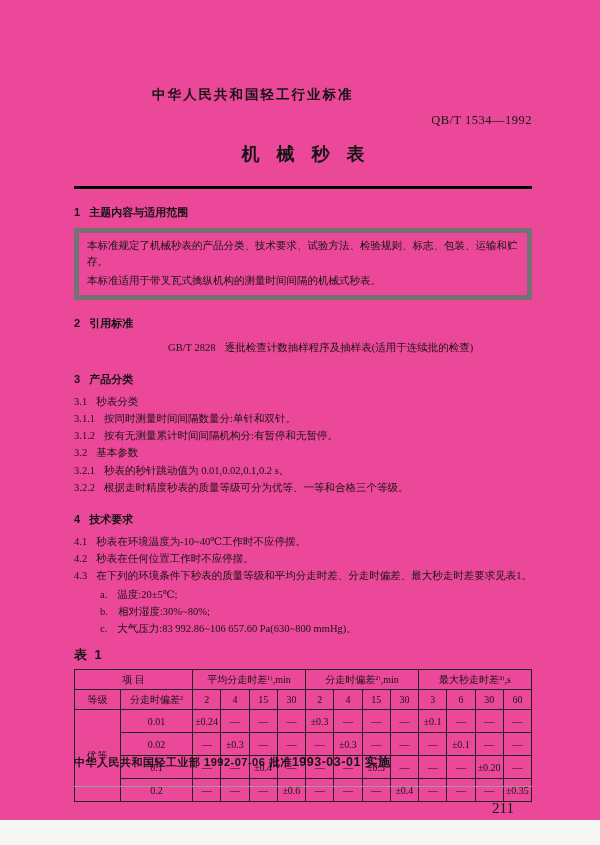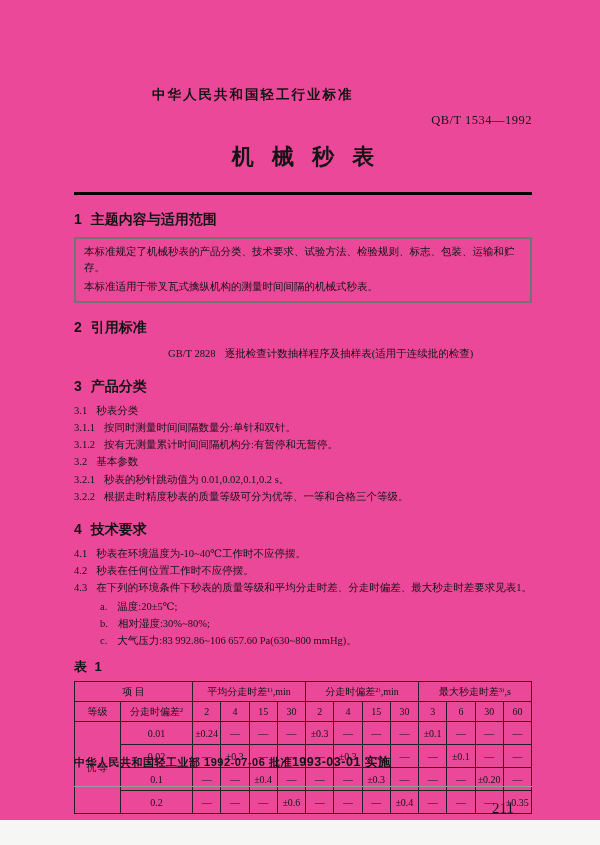--- a/index.html
+++ b/index.html
@@ -12,32 +12,32 @@
 
   .std-type {
     margin-top:86px; margin-left:78px;
     font-family:"Liberation Sans","DejaVu Sans",sans-serif;
     font-weight:bold; font-size:13.5px; letter-spacing:2px;
   }
   .std-num { margin-top:9px; text-align:right; font-size:12.5px; letter-spacing:0.5px; }
   .doc-title {
     margin:14px 0 0 0; text-align:center;
     font-family:"Liberation Sans","DejaVu Sans",sans-serif;
-    font-size:22px; font-weight:bold; letter-spacing:6px; text-indent:6px;
+    font-size:18px; font-weight:bold; letter-spacing:6px; text-indent:6px;
   }
   .rule { margin-top:20px; border-top:3px solid #000; height:0; }
 
   .sec-head {
     margin-top:16px;
     font-family:"Liberation Sans","DejaVu Sans",sans-serif;
-    font-weight:bold; font-size:14px;
+    font-weight:bold; font-size:11px;
   }
   .sec-num { margin-right:9px; }
 
-  .scope-box { margin-top:8px; border:2px solid #737373; padding:3px 8px 4px 8px; }
+  .scope-box { margin-top:8px; border:5px solid #737373; padding:3px 8px 4px 8px; }
   .scope-box p { margin:2px 0; font-size:10.5px; line-height:1.55; }
 
   .ref-block { margin-top:8px; margin-left:26px;text-align:center; }
   .ref-line { font-size:10.5px; line-height:17px; white-space:nowrap; }
   .ref-code { display:inline-block; width:66px; }
 
   .clause-list { margin-top:6px; }
   .item-line { font-size:10.5px; line-height:17.2px; }
   .item-num { margin-right:9px; }
 

